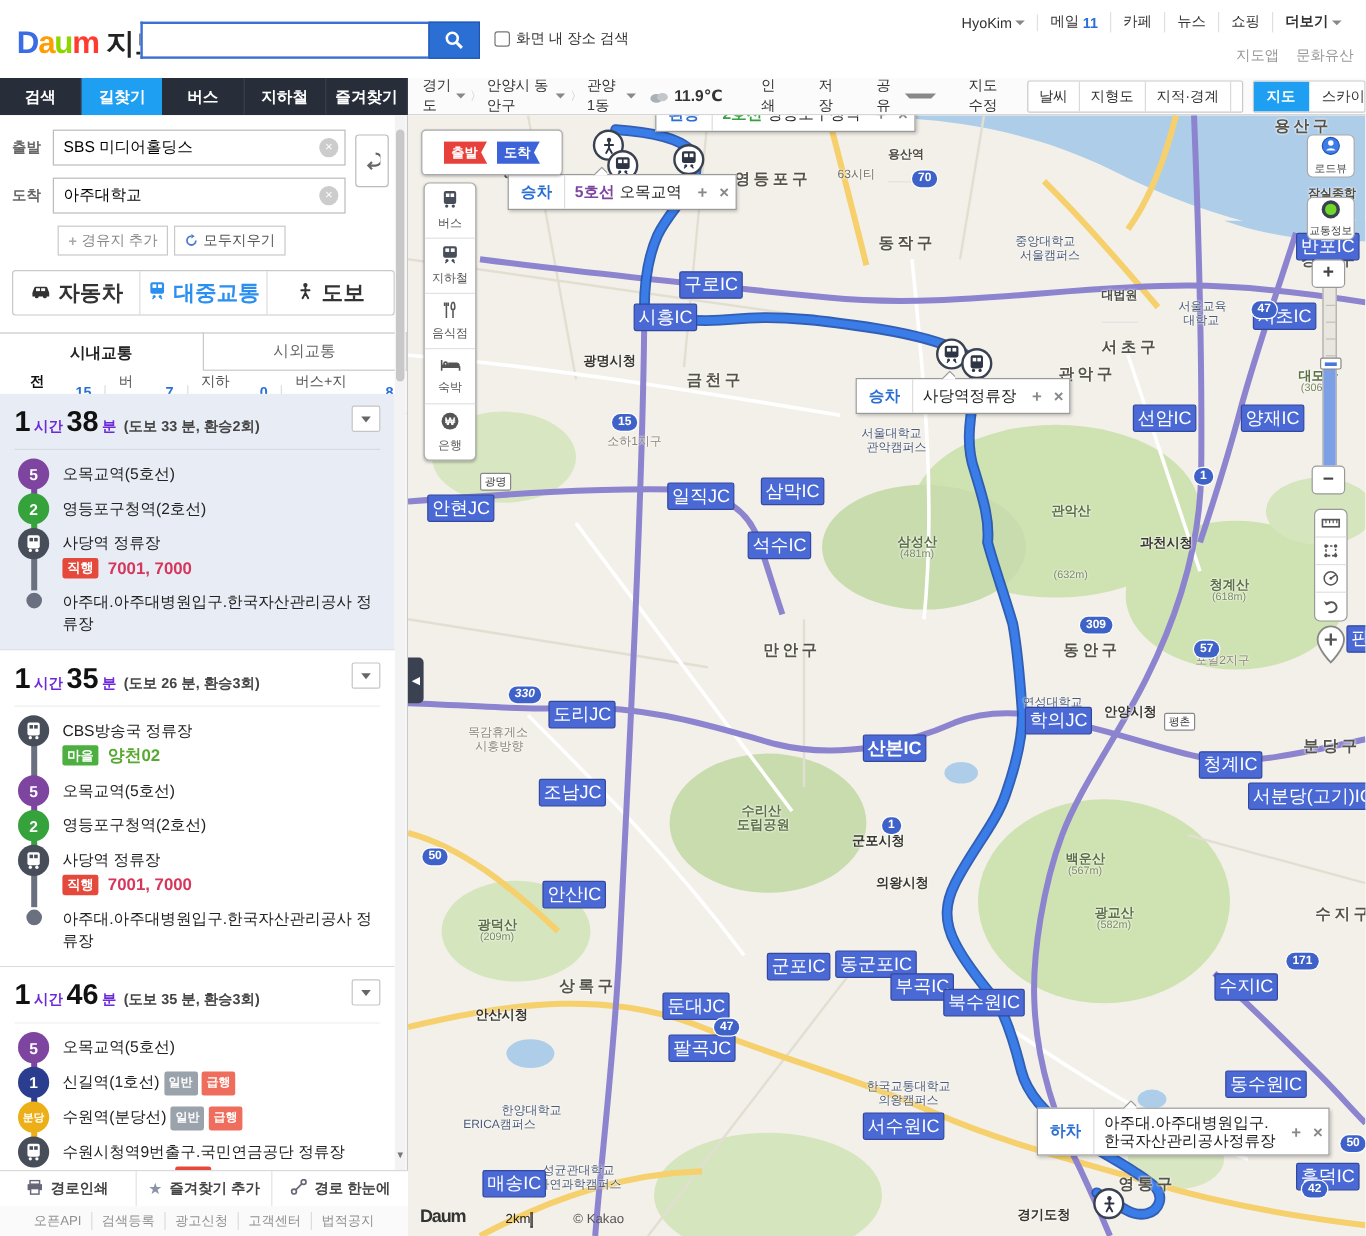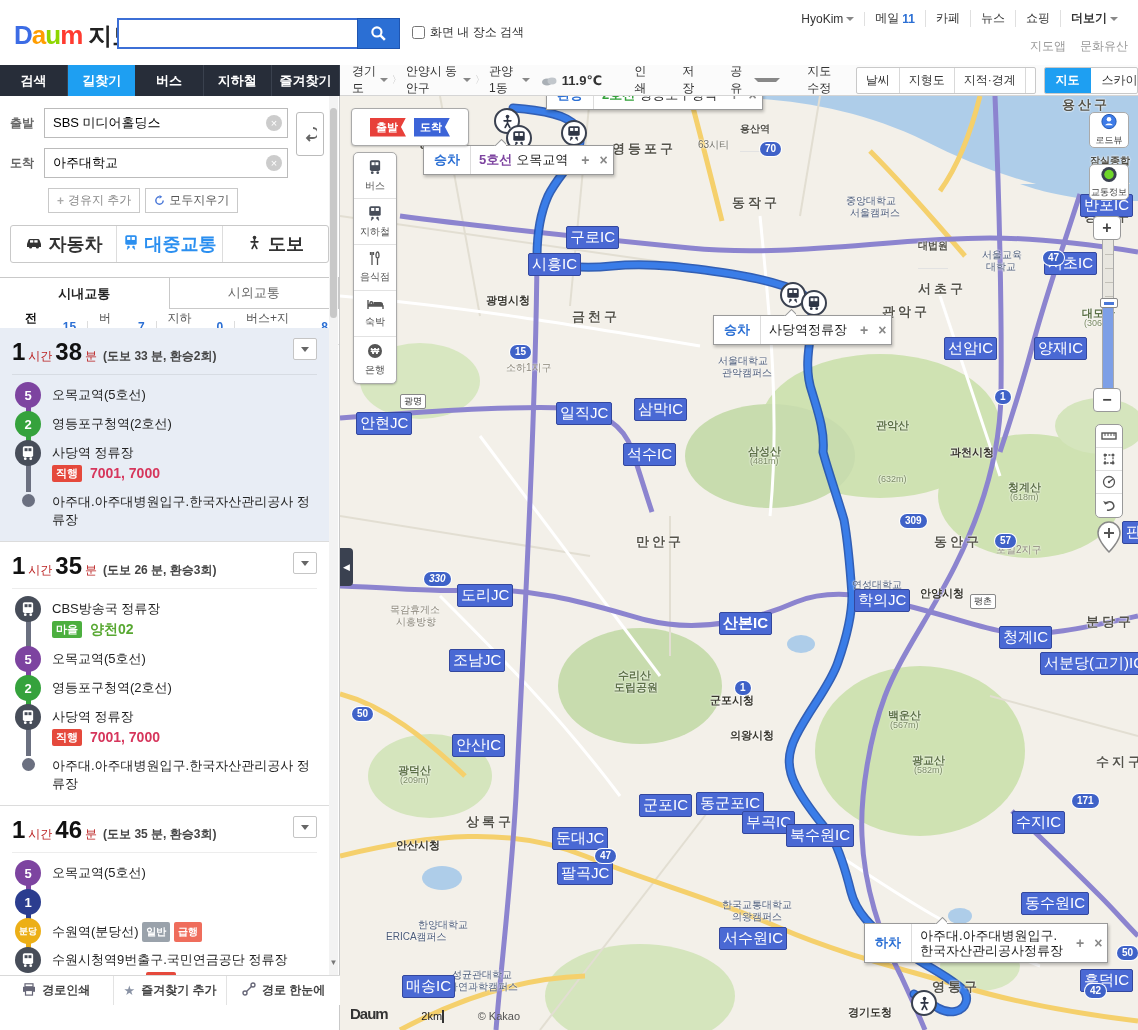--- a/index.html
+++ b/index.html
@@ -65,21 +65,21 @@
 .filter b{color:#2b6fd4}
 .filter.active{color:#111;font-weight:bold}
 .filter.active::after{content:"";position:absolute;left:4px;right:4px;bottom:0;height:3px;background:#2b8ff0}
 .fsep{width:1px;height:12px;background:#ddd}
 #results{position:absolute;left:0;top:232px;width:329px;bottom:55px;overflow:hidden}
 .card{padding:10px 12px 12px 12px;border-bottom:1px solid #dcdcdc;background:#fff}
 .card.selected{background:#e8edf5}
 .card-head{display:flex;align-items:flex-start;justify-content:space-between;border-bottom:1px solid rgba(0,0,0,0.07);padding-bottom:8px}
 .time{display:flex;align-items:baseline;gap:3px}
 .time .big{font-size:24px;font-weight:bold;color:#111}
-.time .small{font-size:12px;font-weight:normal;color:#b91c1c}
+.time .small{font-size:12px;font-weight:bold;color:#6d28d9}
 .time .detail{font-size:12px;font-weight:bold;color:#444;margin-left:3px}
 .chev{width:24px;height:22px;border:1px solid #c5c5c5;border-radius:2px;background:#fff;display:flex;align-items:center;justify-content:center;cursor:pointer}
 .chev i{display:block;width:0;height:0;border-left:4px solid transparent;border-right:4px solid transparent;border-top:5px solid #666}
 .steps{margin-top:8px;position:relative}
 .step{position:relative;padding-left:40px;min-height:29px}
 .step .segline{position:absolute;left:14px;top:10px;width:5px;height:100%;}
 .step .sicon{position:absolute;left:3px;top:-1px;width:26px;height:26px;border-radius:50%;color:#fff;font-weight:bold;font-size:13px;display:flex;align-items:center;justify-content:center;z-index:2}
 .step .sicon.txt9{font-size:9px}
 .step .sdot{position:absolute;left:10px;top:4px;width:13px;height:13px;border-radius:50%;background:#6b7080;z-index:2}
 .step .stext{font-size:13px;color:#222;padding-top:3px;line-height:18px}
@@ -469,20 +469,21 @@
         </div>
         <div class="steps">
           <div class="step">
             <span class="segline" style="background: rgb(125, 68, 160);"></span>
             <span class="sicon" style="background: rgb(125, 68, 160);">5</span>
             <div class="stext"><span>오목교역(5호선)</span></div>
           </div>
           <div class="step">
             <span class="segline" style="background: rgb(43, 61, 143);"></span>
             <span class="sicon" style="background: rgb(43, 61, 143);">1</span>
+            <div class="stext"><span>신길역(1호선)</span> <span class="badge normal">일반</span> <span class="badge rapid">급행</span></div>
           </div>
           <div class="step">
             <span class="segline" style="background: rgb(236, 175, 23);"></span>
             <span class="sicon txt9" style="background: rgb(236, 175, 23);">분당</span>
             <div class="stext"><span>수원역(분당선)</span> <span class="badge normal">일반</span> <span class="badge rapid">급행</span></div>
           </div>
           <div class="step">
             <span class="sicon" style="background: rgb(71, 77, 89);">
               <svg width="16" height="16" viewBox="0 0 14 14">
                 <rect x="2.5" y="1" width="9" height="9.5" rx="1.5" fill="#fff"></rect>
@@ -516,20 +517,27 @@
         <span>즐겨찾기 추가</span>
       </div>
       <div class="act">
         <span><svg width="14" height="14" viewBox="0 0 14 14">
             <circle cx="3" cy="11" r="2" fill="none" stroke="#667" stroke-width="1.4"></circle>
             <circle cx="11" cy="3" r="2" fill="none" stroke="#667" stroke-width="1.4"></circle>
             <path d="M4.5,9.5 C7,7 7,7 9.5,4.5" stroke="#667" stroke-width="1.4" fill="none"></path>
           </svg></span>
         <span>경로 한눈에</span>
       </div>
+    </div>
+  <div id="side-foot">
+      <span>오픈API</span>
+      <span>검색등록</span>
+      <span>광고신청</span>
+      <span>고객센터</span>
+      <span>법적공지</span>
     </div>
 </div>
 
 <div id="map">
   <svg id="mapsvg" width="798" height="934" viewBox="0 0 798 934">
 
     <path d="M351,0 L798,0 L798,105 C720,100 650,78 585,45 C530,18 470,6 420,3 C395,1 370,0 351,0 Z" fill="#aecde9"></path>
     <path d="M760,105 C720,100 700,95 680,88 L798,88 L798,105 Z" fill="#aecde9"></path>
 
     <ellipse cx="540" cy="330" rx="120" ry="72" fill="#cfe2b2"></ellipse>
@@ -613,21 +621,21 @@
       <span class="mlabel school" style="left: 382px; top: 270px;">관악캠퍼스</span>
       <span class="mlabel mountain" style="left: 536px; top: 322px;">관악산</span>
       <span class="mlabel mtn-h" style="left: 538px; top: 351px; margin-top: 27px;">(632m)</span>
       <span class="mlabel mountain" style="left: 408px; top: 348px;">삼성산</span>
       <span class="mlabel mtn-h" style="left: 410px; top: 360px;">(481m)</span>
       <span class="mlabel city" style="left: 610px; top: 349px;">과천시청</span>
       <span class="mlabel mountain" style="left: 668px; top: 384px;">청계산</span>
       <span class="mlabel mtn-h" style="left: 670px; top: 396px;">(618m)</span>
       <span class="mlabel area" style="left: 166px; top: 265px;">소하1지구</span>
       <span class="mlabel district" style="left: 296px; top: 437px;">만안구</span>
-      <span class="mlabel district" style="left: 546px; top: 437px; margin-left: 48px;">동안구</span>
+      <span class="mlabel district" style="left: 546px; top: 437px;">동안구</span>
       <span class="mlabel area" style="left: 656px; top: 447px;">포일2지구</span>
       <span class="mlabel city" style="left: 580px; top: 490px;">안양시청</span>
       <span class="mlabel school" style="left: 512px; top: 482px;">연성대학교</span>
       <span class="mlabel area" style="left: 50px; top: 507px;">목감휴게소</span>
       <span class="mlabel area" style="left: 56px; top: 519px;">시흥방향</span>
       <span class="mlabel mountain" style="left: 278px; top: 572px;">수리산</span>
       <span class="mlabel mountain" style="left: 274px; top: 584px;">도립공원</span>
       <span class="mlabel city" style="left: 370px; top: 597px;">군포시청</span>
       <span class="mlabel city" style="left: 390px; top: 632px;">의왕시청</span>
       <span class="mlabel mountain" style="left: 548px; top: 612px;">백운산</span>

